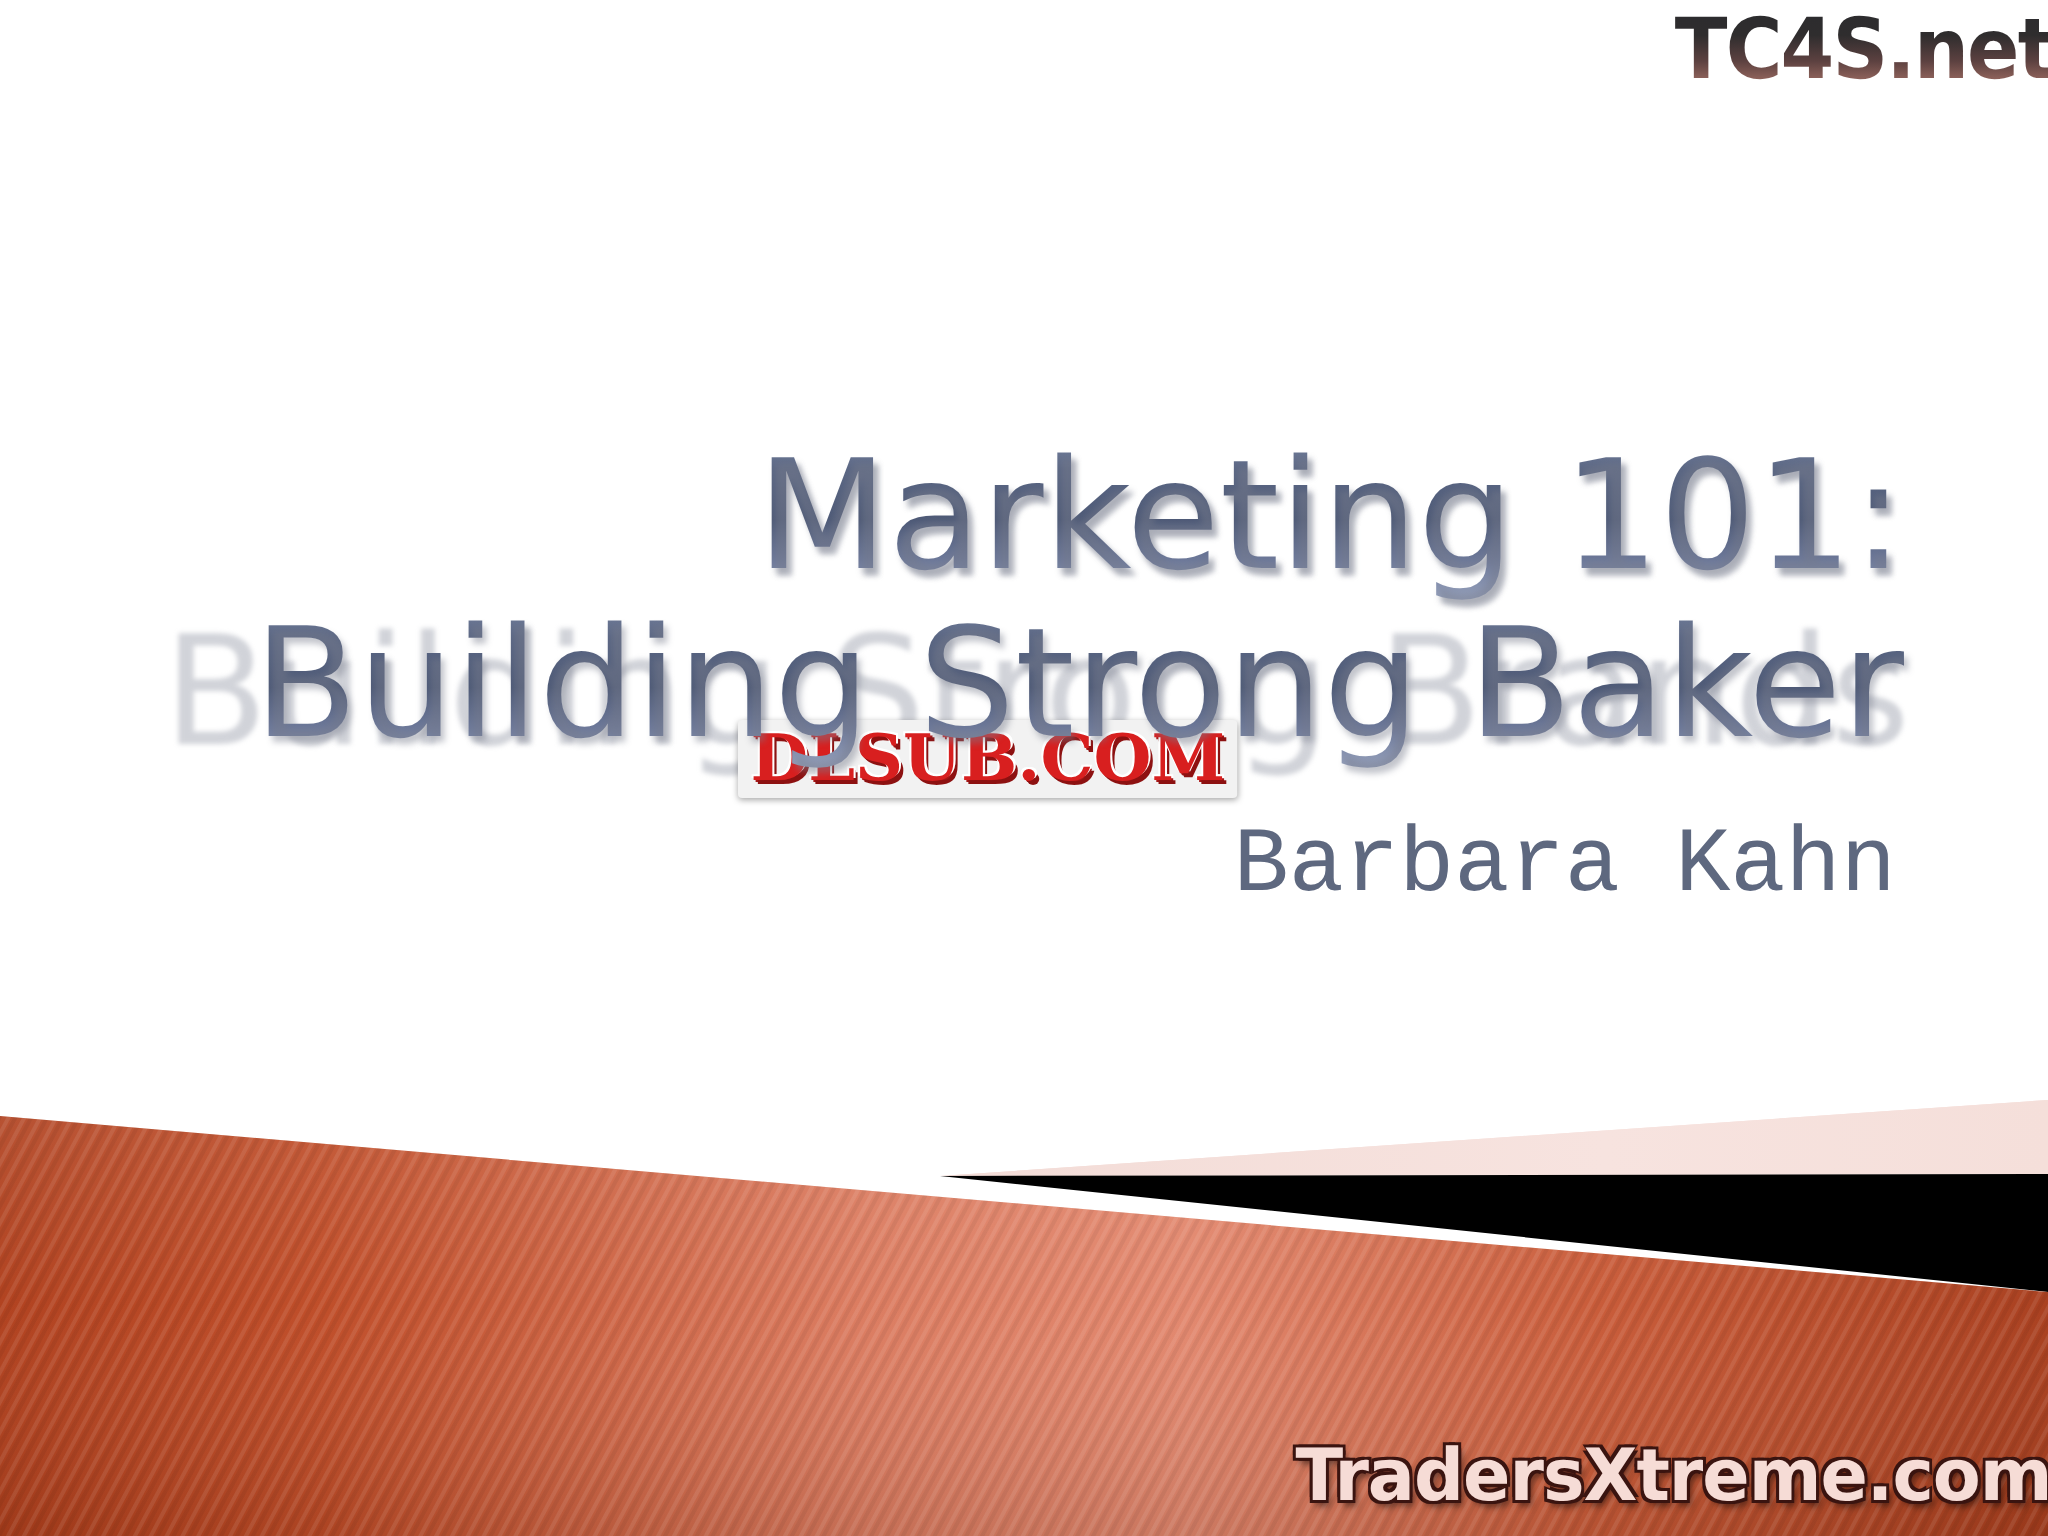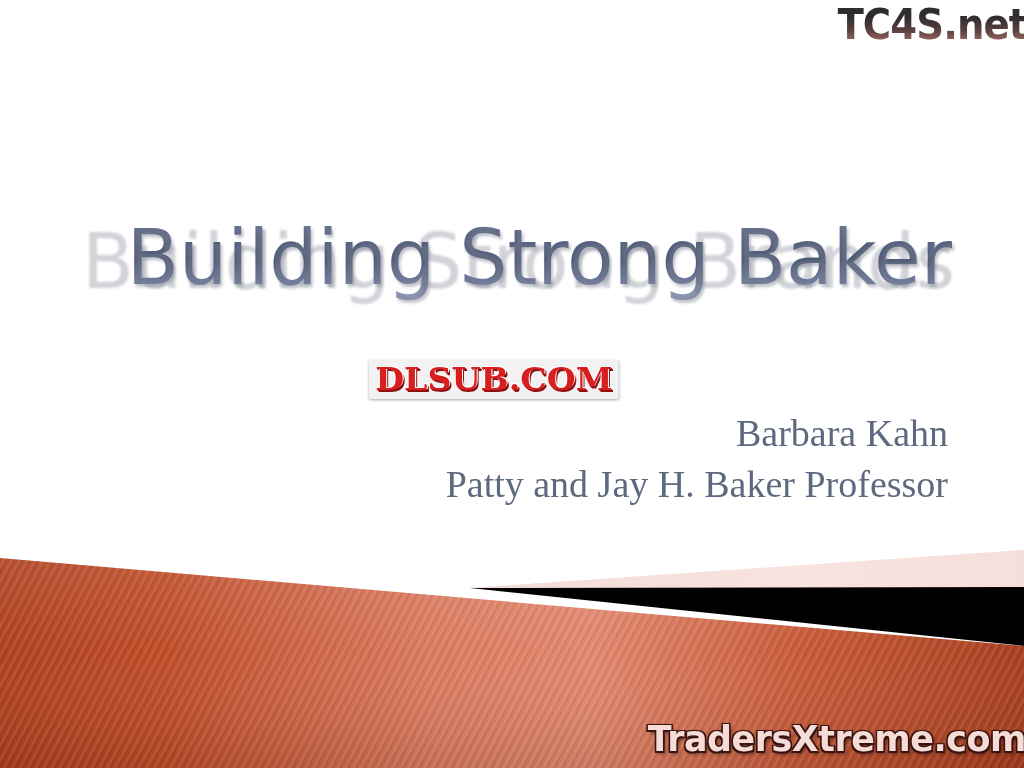--- a/index.html
+++ b/index.html
@@ -72,23 +72,23 @@
 
   
   .subtitle-block {
     position: absolute;
     left: 0;
     top: 408px;
     width: 948px;
     text-align: right;
   }
   .subtitle-line {
-    font-family: Liberation Serif, serif;
+    font-family: Liberation Mono, monospace;
     font-weight: 400;
-    font-size: 38px;
+    font-size: 46px;
     line-height: 51px;
     color: #5e687f;
     white-space: nowrap;
   }
 
   
   .band-layer {
     position: absolute;
     left: 0;
     top: 520px;
@@ -174,30 +174,33 @@
 </style>
 </head>
 <body>
 
 <div id="slide">
 
   <div class="wm-tc4s">TC4S.net</div>
 
   <div class="title-block">
     <div class="title-line-wrap">
+      <div class="title-shadow">Marketing 101:</div>
+      <div class="title-line title-fg">Marketing 101:</div>
+    </div>
+    <div class="title-line-wrap">
       <div class="title-shadow">Building Strong Brands</div>
       <div class="title-line title-fg">Building Strong Baker</div>
     </div>
   </div>
 
   <div class="wm-dlsub">DLSUB.COM</div>
 
   <div class="subtitle-block">
     <div class="subtitle-line">Barbara Kahn</div>
-    <div class="subtitle-line">Patty and Jay H. Baker Professor</div>
   </div>
 
   <div class="band-layer">
     <svg class="band-svg" viewBox="0 0 1024 248" preserveAspectRatio="none">
       <defs>
         <linearGradient id="gOrange" x1="0" y1="0" x2="1" y2="0">
           <stop offset="0%" stop-color="#b03f1c"></stop>
           <stop offset="16%" stop-color="#bf4b26"></stop>
           <stop offset="42%" stop-color="#db7a5e"></stop>
           <stop offset="58%" stop-color="#e2866c"></stop>

